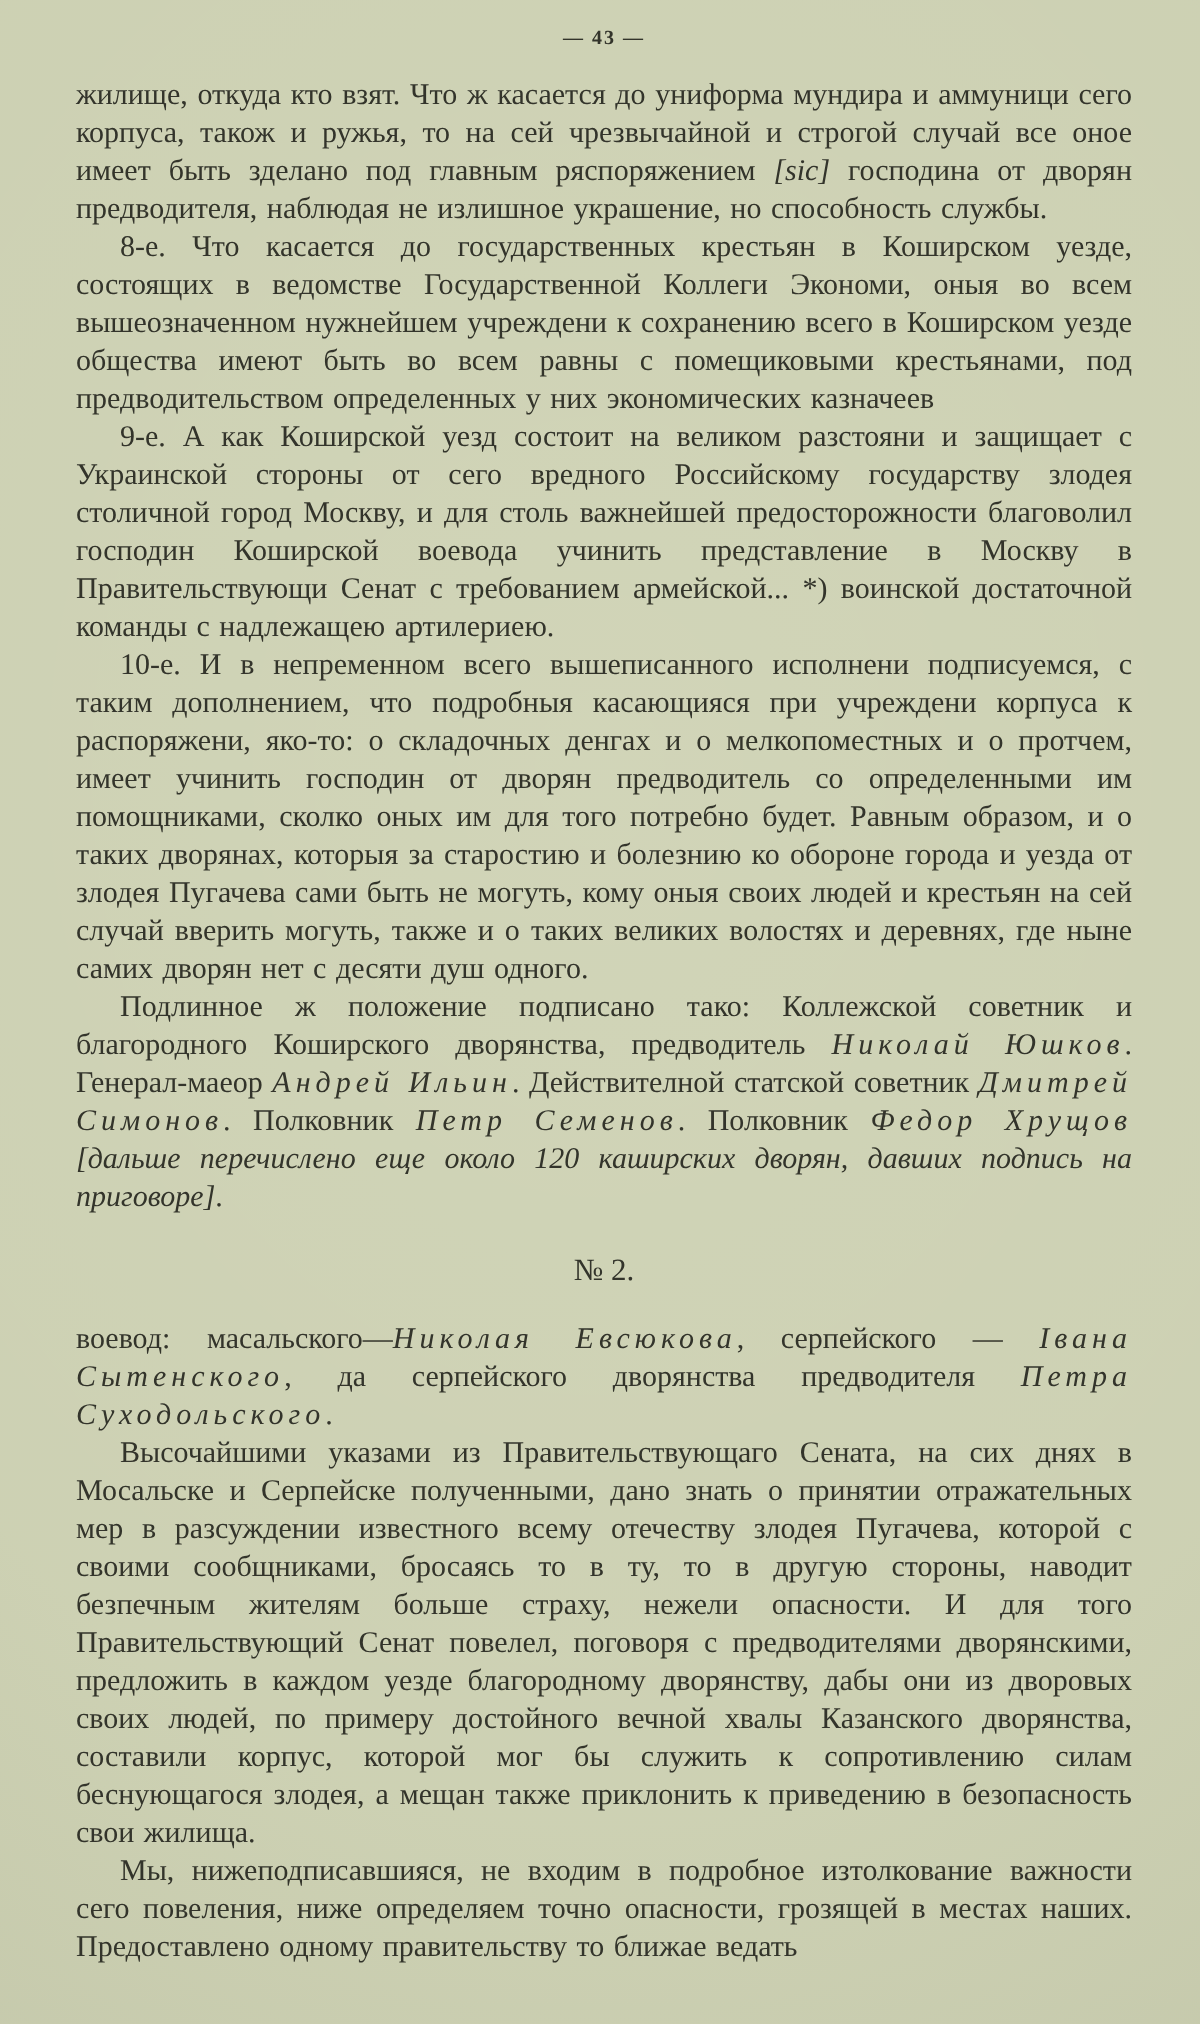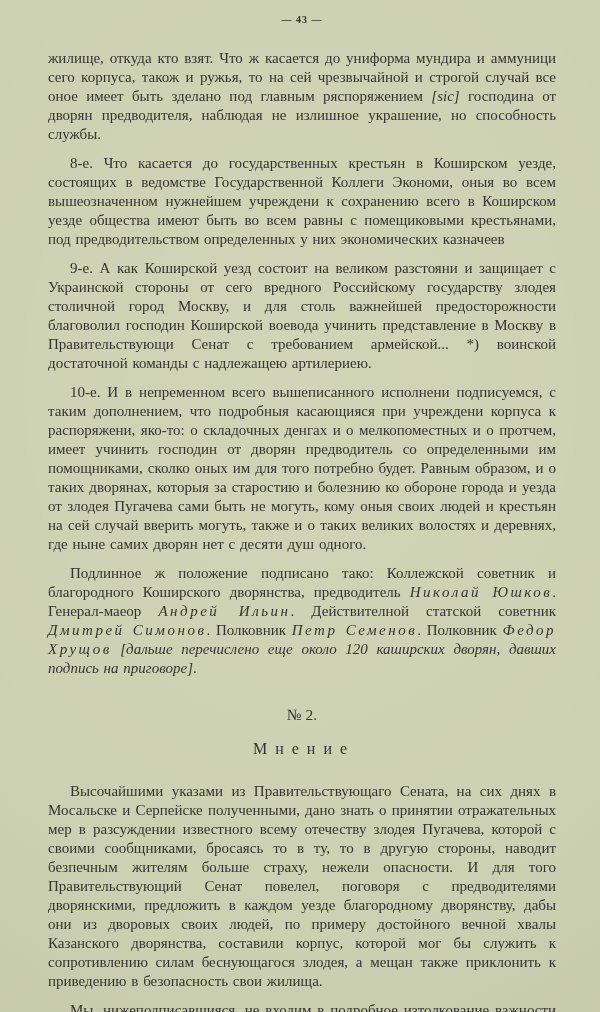--- a/index.html
+++ b/index.html
@@ -20,21 +20,21 @@
     flex-direction: column;
   }
   .page-number {
     text-align: center;
     font-size: 10px;
     font-weight: bold;
     letter-spacing: 1px;
     margin: 2px 0 14px 0;
   }
   .doc-body .para {
-    margin: 10px;
+    margin: 0;
     text-align: justify;
     font-size: 15px;
     line-height: 19px;
     word-spacing: 1px;
   }
   .doc-body .para.indent { text-indent: 22px; }
   .spaced { letter-spacing: 2.5px; font-style: italic; }
   .italic { font-style: italic; }
   .underline { text-underline-offset: 2px; }
   .section-number {
@@ -57,20 +57,20 @@
 
   <div class="doc-body">
       <p class="para"><span>жилище, откуда кто взят. Что ж касается до униформа мундира и аммуници сего корпуса, також и ружья, то на сей чрезвычайной и строгой случай все оное имеет быть зделано под главным ряспоряжением </span><span class="italic">[sic]</span><span> господина от дворян предводителя, наблюдая не излишное украшение, но способность службы.</span></p>
       <p class="para indent"><span>8-е. Что касается до государственных крестьян в Коширском уезде, состоящих в ведомстве Государственной Коллеги Экономи, оныя во всем вышеозначенном нужнейшем учреждени к сохранению всего в Коширском уезде общества имеют быть во всем равны с помещиковыми крестьянами, под предводительством определенных у них экономических казначеев</span></p>
       <p class="para indent"><span>9-е. А как Коширской уезд состоит на великом разстояни и защищает с Украинской стороны от сего вредного Российскому государству злодея столичной город Москву, и для столь важнейшей предосторожности благоволил господин Коширской воевода учинить представление в Москву в Правительствующи Сенат с требованием армейской... *) воинской достаточной команды с надлежащею артилериею.</span></p>
       <p class="para indent"><span>10-е. И в непременном всего вышеписанного исполнени подписуемся, с таким дополнением, что подробныя касающияся при учреждени корпуса к распоряжени, яко-то: о складочных денгах и о мелкопоместных и о протчем, имеет учинить господин от дворян предводитель со определенными им помощниками, сколко оных им для того потребно будет. Равным образом, и о таких дворянах, которыя за старостию и болезнию ко обороне города и уезда от злодея Пугачева сами быть не могуть, кому оныя своих людей и крестьян на сей случай вверить могуть, также и о таких великих волостях и деревнях, где ныне самих дворян нет с десяти душ одного.</span></p>
       <p class="para indent"><span>Подлинное ж положение подписано тако: Коллежской советник и благородного Коширского дворянства, предводитель </span><span class="spaced">Николай Юшков</span><span>. Генерал-маеор </span><span class="spaced">Андрей Ильин</span><span>. Действителной статской советник </span><span class="spaced">Дмитрей Симонов</span><span>. Полковник </span><span class="spaced">Петр Семенов</span><span>. Полковник </span><span class="spaced">Федор Хрущов</span><span> </span><span class="italic">[дальше перечислено еще около 120 каширских дворян, давших подпись на приговоре]</span><span>.</span></p>
     </div>
 
   <div class="section-number">№ 2.</div>
-  <div class="section-title">Мнение</div>
 
   <div class="doc-body">
+      <p class="para"><span>воевод: масальского—</span><span class="spaced">Николая Евсюкова</span><span>, серпейского — </span><span class="spaced">Iвана Сытенского</span><span>, да серпейского дворянства предводителя </span><span class="spaced">Петра Суходольского</span><span>.</span></p>
       <p class="para indent"><span>Высочайшими указами из Правительствующаго Сената, на сих днях в Мосальске и Серпейске полученными, дано знать о принятии отражательных мер в разсуждении известного всему отечеству злодея Пугачева, которой с своими сообщниками, бросаясь то в ту, то в другую стороны, наводит безпечным жителям больше страху, нежели опасности. И для того Правительствующий Сенат повелел, поговоря с предводителями дворянскими, предложить в каждом уезде благородному дворянству, дабы они из дворовых своих людей, по примеру достойного вечной хвалы Казанского дворянства, составили корпус, которой мог бы служить к сопротивлению силам беснующагося злодея, а </span><span class="underline">мещан</span><span> также приклонить к приведению в безопасность свои жилища.</span></p>
       <p class="para indent"><span>Мы, нижеподписавшияся, не входим в подробное изтолкование важности сего повеления, ниже определяем точно опасности, грозящей в местах наших. Предоставлено одному правительству то ближае ведать</span></p>
     </div>
 
 </div>
 
 </body></html>

